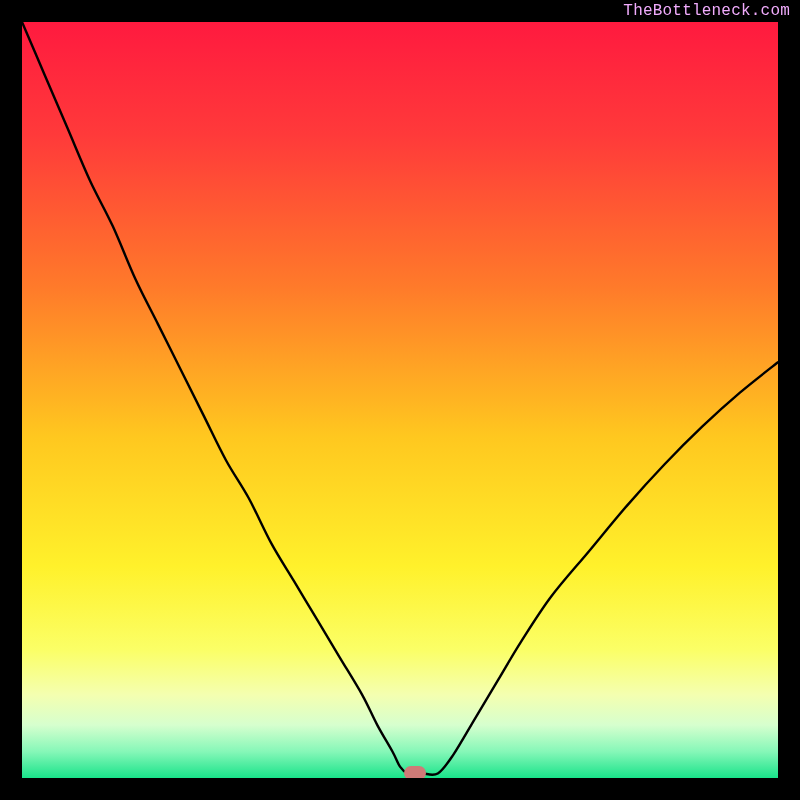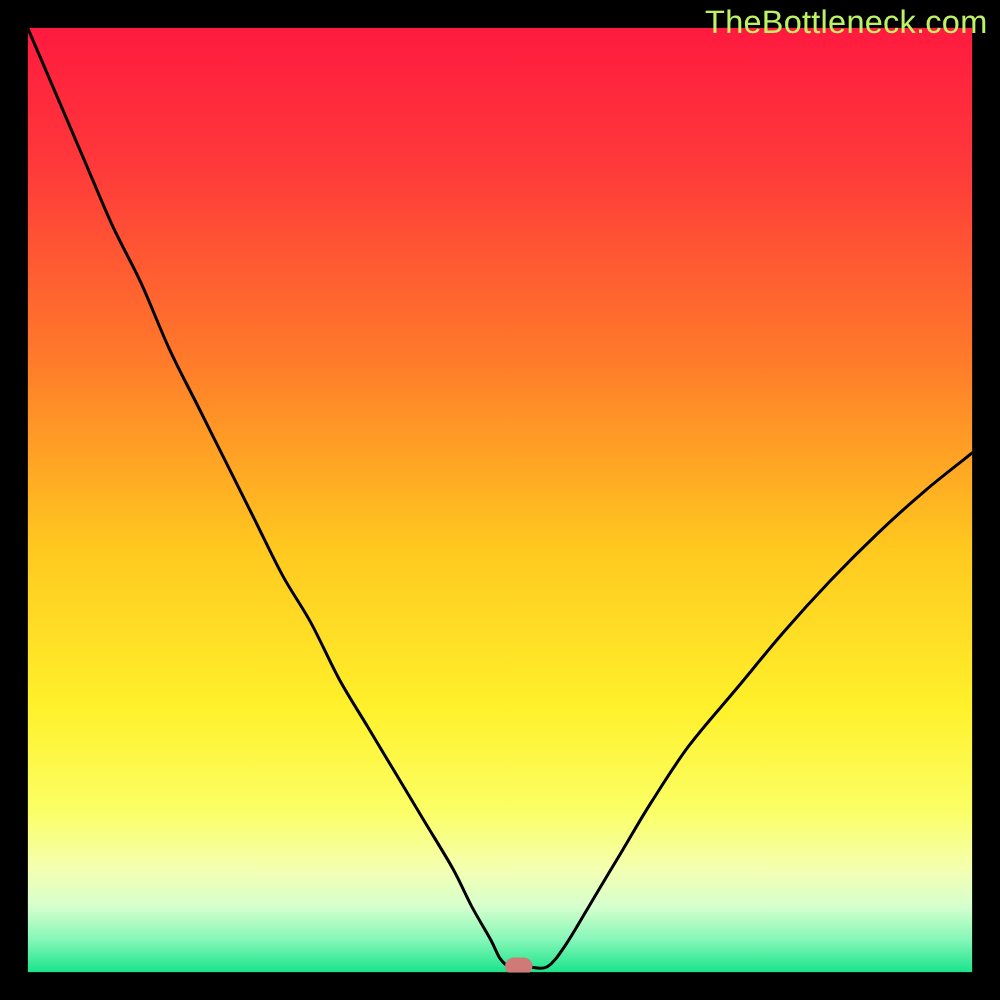--- a/index.html
+++ b/index.html
@@ -14,25 +14,26 @@
   .frame {
     position: relative;
     width: 800px;
     height: 800px;
     background: #000;
   }
   .watermark {
     position: absolute;
     top: 2px;
     right: 10px;
-    color: #bef264;
-    font-size: 26px;
+    color: #f0abfc;
+    font-size: 16px;
     font-weight: 500;
     letter-spacing: 0.2px;
     z-index: 5;
+    font-family: Liberation Mono, monospace;
   }
   .plot-area {
     position: absolute;
     left: 22px;
     top: 22px;
     width: 756px;
     height: 756px;
     overflow: hidden;
   }
   .plot-area svg {

